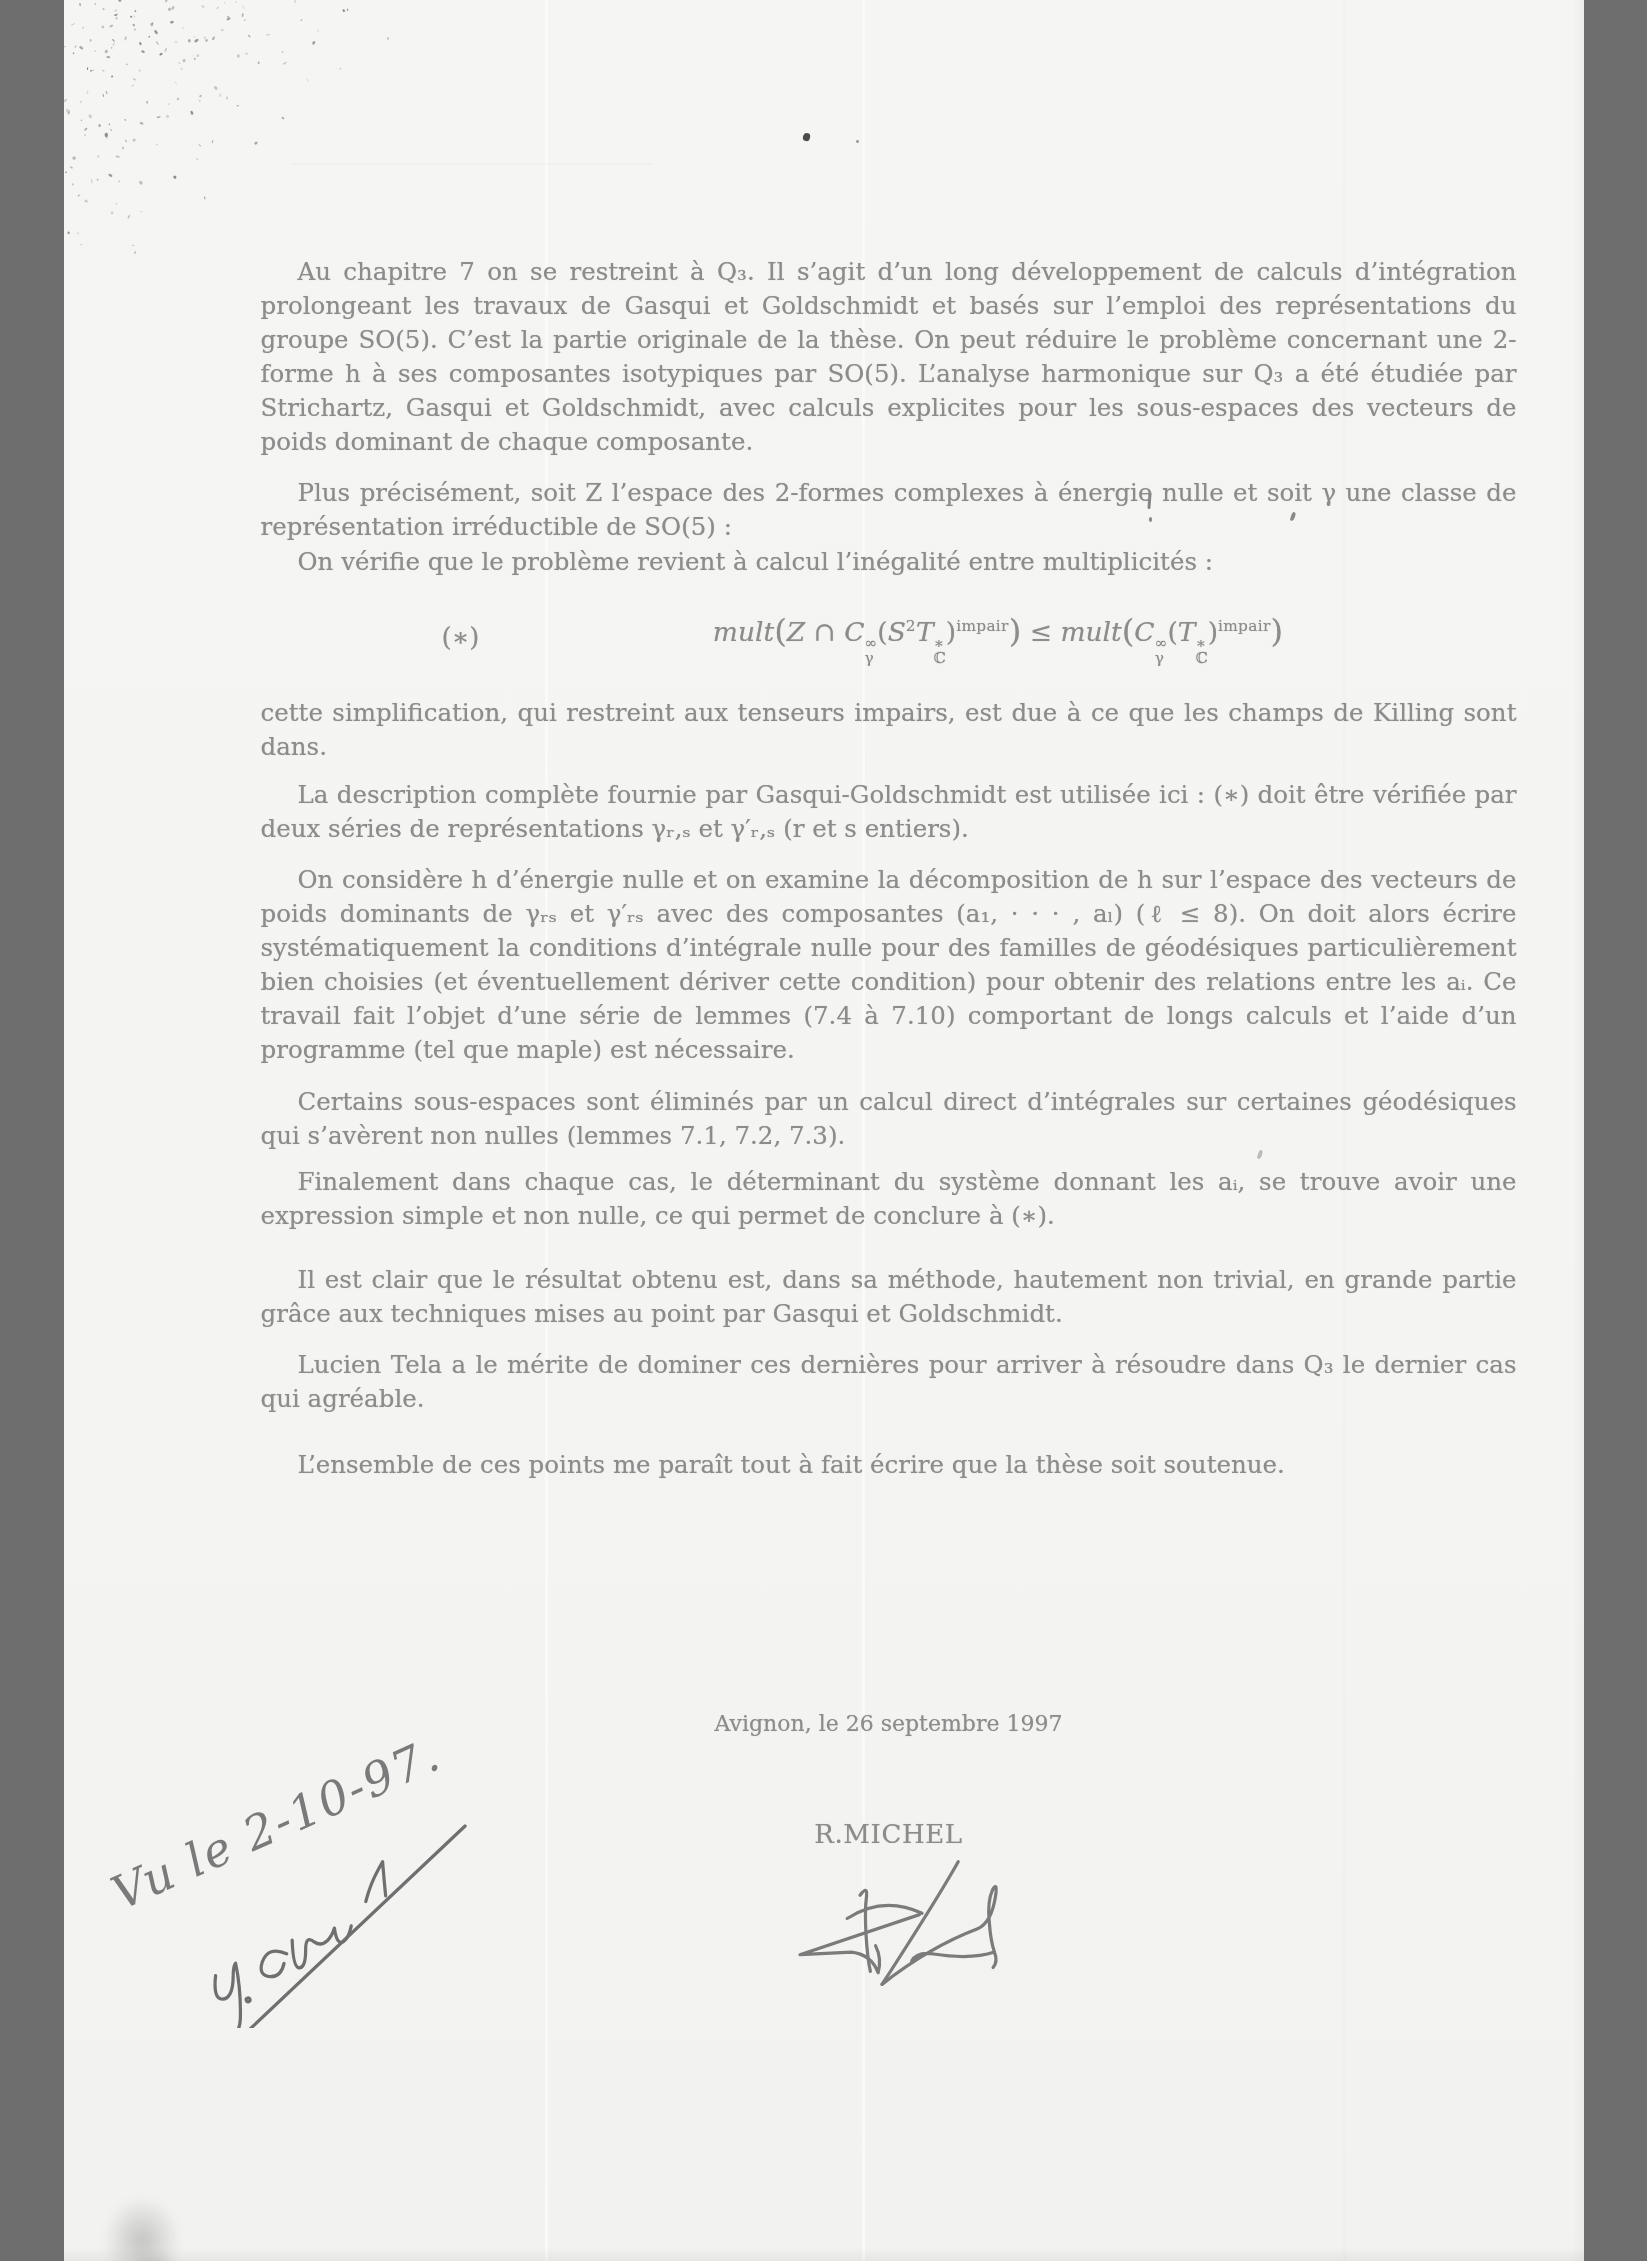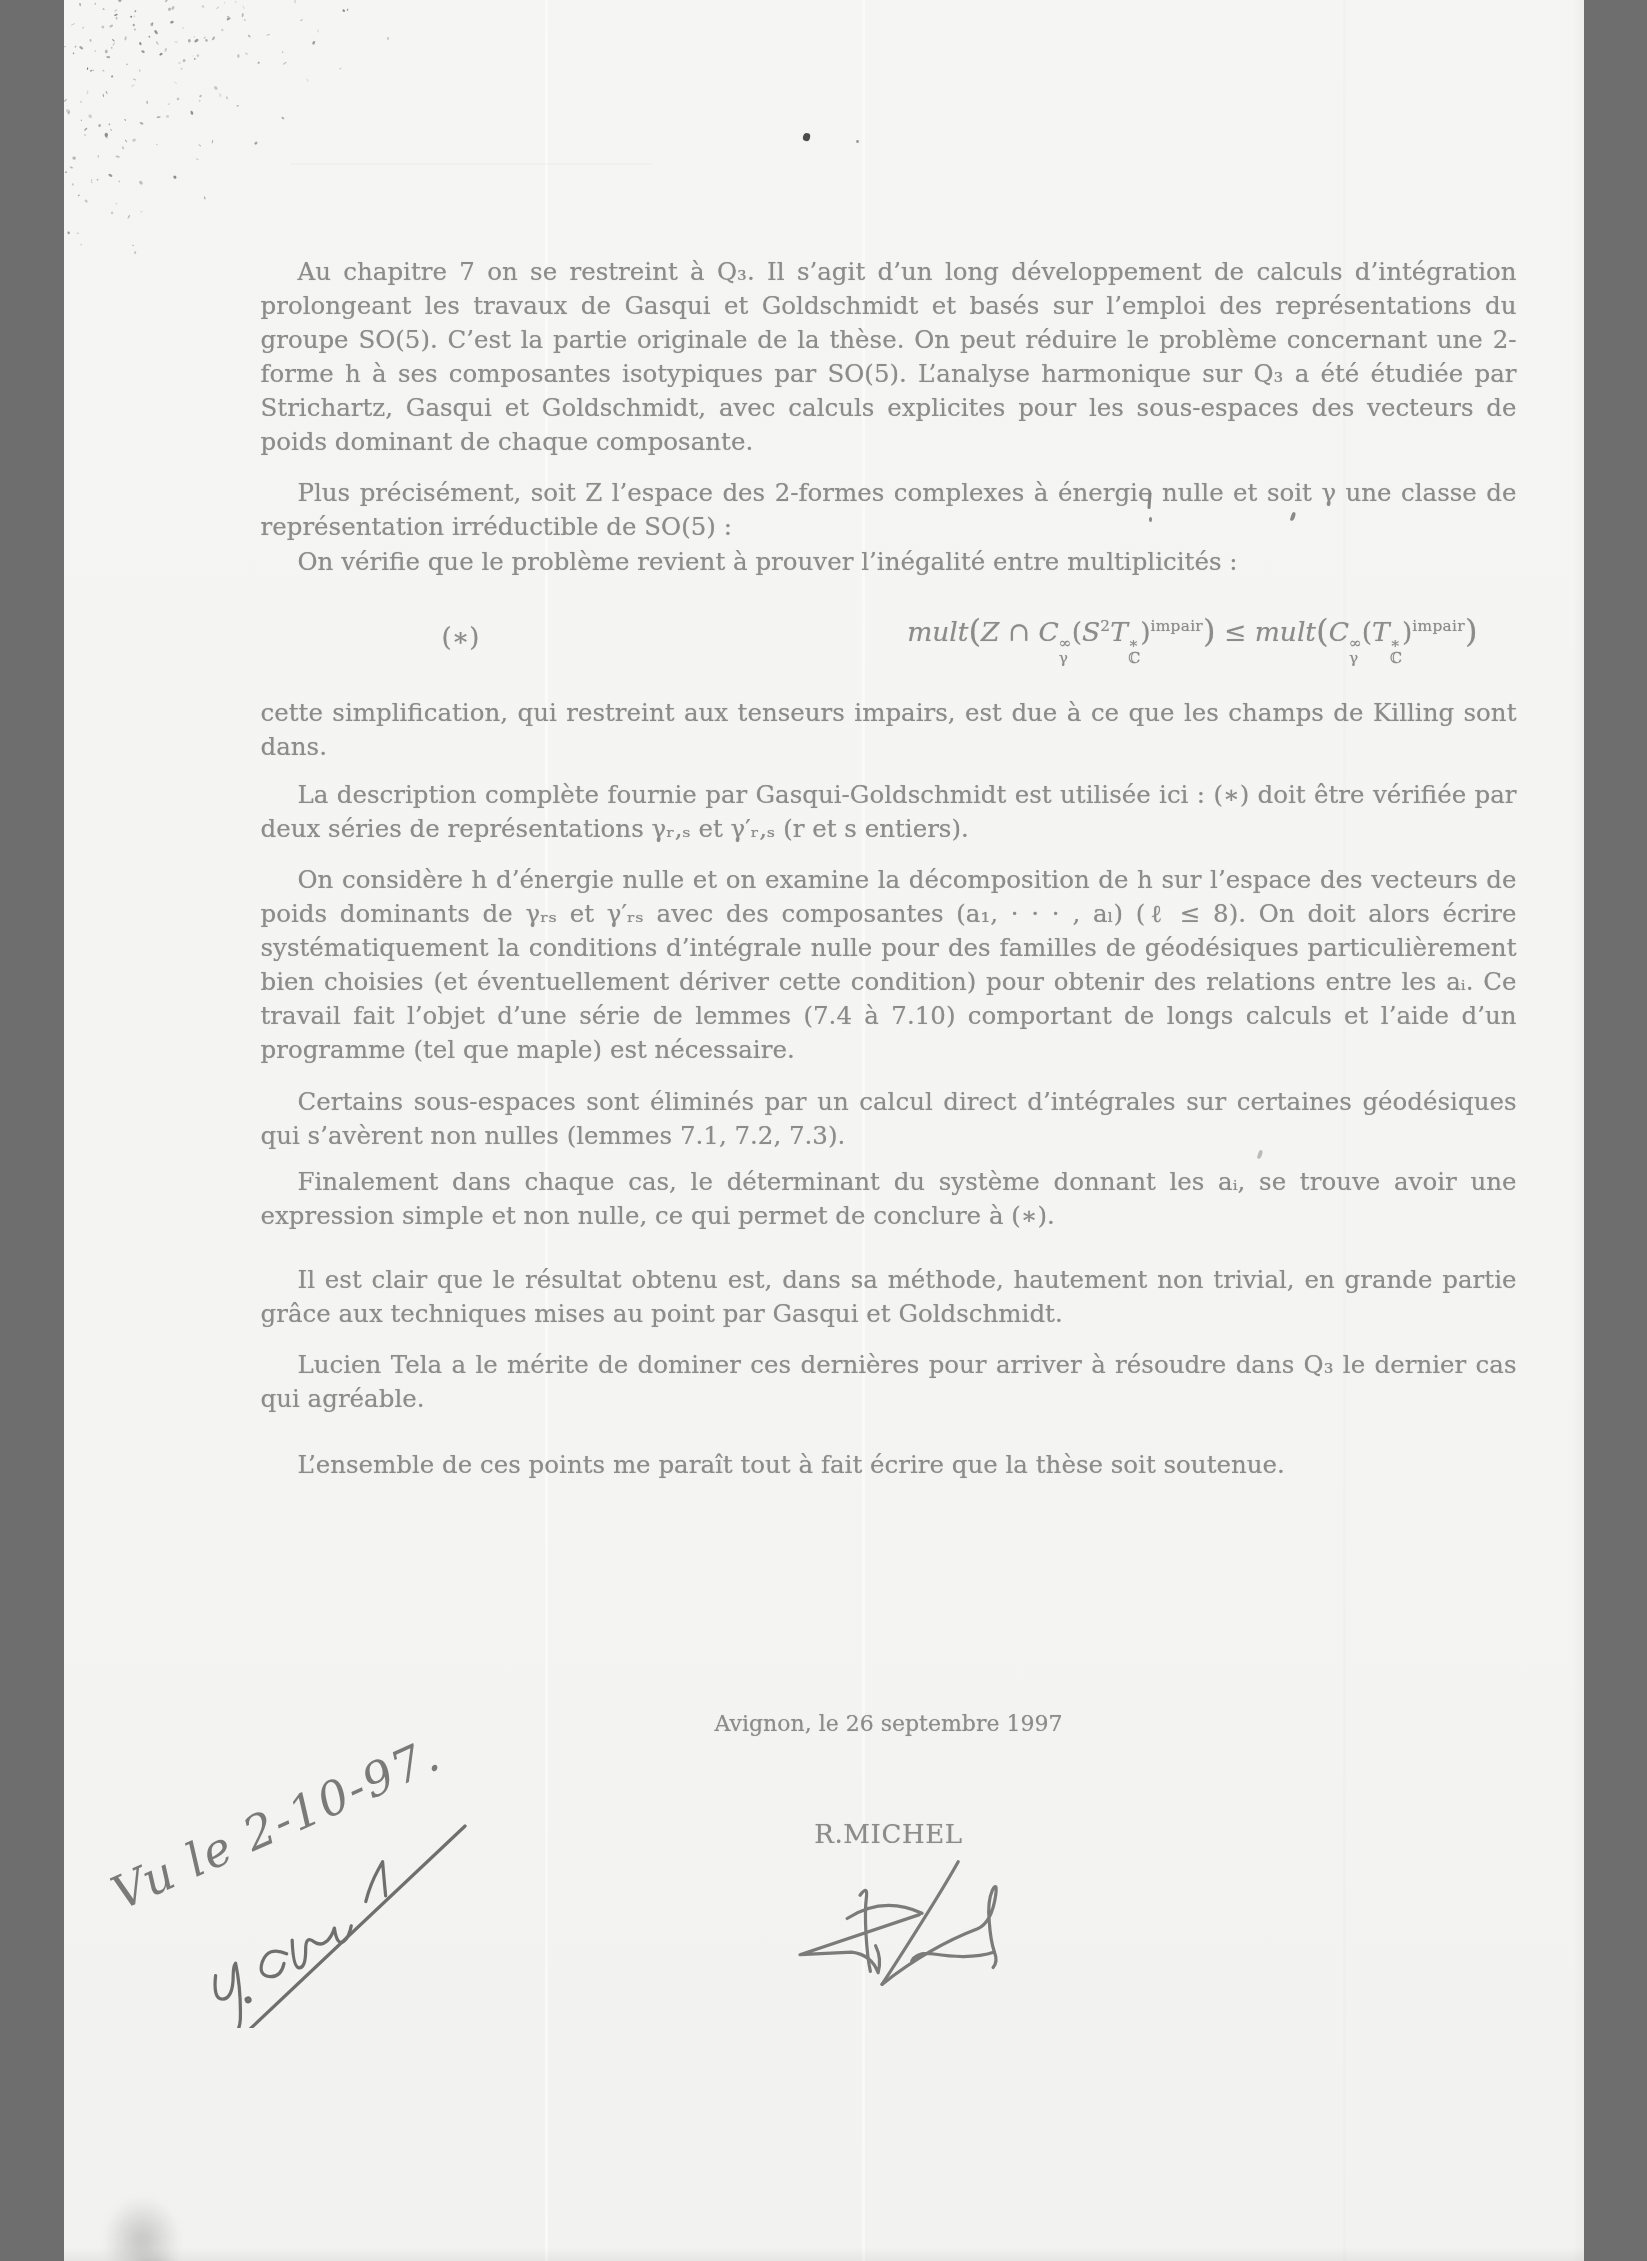--- a/index.html
+++ b/index.html
@@ -34,21 +34,21 @@
   .mb2{margin-bottom:1.3px !important;}
   .mb18{margin-bottom:11.6px !important;}
   .mb22{margin-bottom:14px !important;}
   .mb28{margin-bottom:18px !important;}
   .mb46{margin-bottom:30px !important;}
   .mb50{margin-bottom:32px !important;}
 
   
   .formula-row{display:flex;align-items:center;margin:30px 0 32px 0;text-align:left;}
   .formula-label{width:258px;padding-left:181px;box-sizing:border-box;font-size:26px;}
-  .formula-expr{flex:1;text-align:right;font-size:26.5px;padding-right:39px;white-space:nowrap;}
+  .formula-expr{flex:1;text-align:center;font-size:26.5px;padding-right:39px;white-space:nowrap;}
   .tk-it{font-style:italic;}
   .tk-rm{font-style:normal;}
   .tk-big{font-size:1.22em;vertical-align:-0.06em;}
   .tk-sup{font-size:.58em;vertical-align:.62em;font-style:normal;letter-spacing:0.3px;}
   .ss{display:inline-flex;flex-direction:column;align-items:flex-start;
       vertical-align:-0.42em;line-height:.9;font-size:.58em;font-style:normal;}
   .ss .ssup{transform:translateY(.06em);}
   .ss .ssub{transform:translateY(.1em);}
 
   .dateline{margin-top:225px !important;text-align:center;text-indent:0;font-size:22px;}
@@ -245,21 +245,21 @@
   <div class="mark stray-dash" style="left:1084px;top:492px;"></div>
   <div class="mark stray-dot" style="left:1085px;top:517px;"></div>
   <div class="mark stray-comma" style="left:1227px;top:512px;"></div>
   <div class="mark stray-comma" style="left:1194px;top:1150px;opacity:.55;"></div>
   <div class="mark smudge" style="left:39px;top:2196px;width:78px;height:90px;"></div>
   <div class="mark smudge" style="left:61px;top:2254px;width:58px;height:39px;"></div>
 
   <div class="letter">
     <p class="ind">Au chapitre 7 on se restreint à Q₃. Il s’agit d’un long développement de calculs d’intégration prolongeant les travaux de Gasqui et Goldschmidt et basés sur l’emploi des représentations du groupe SO(5). C’est la partie originale de la thèse. On peut réduire le problème concernant une 2-forme h à ses composantes isotypiques par SO(5). L’analyse harmonique sur Q₃ a été étudiée par Strichartz, Gasqui et Goldschmidt, avec calculs explicites pour les sous-espaces des vecteurs de poids dominant de chaque composante.</p>
     <p class="ind mb2">Plus précisément, soit Z l’espace des 2-formes complexes à énergie nulle et soit γ une classe de représentation irréductible de SO(5) :</p>
-    <p class="ind mb2">On vérifie que le problème revient à prouver l’inégalité entre multiplicités :</p>
+    <p class="ind mb2">On vérifie que le problème revient à calcul l’inégalité entre multiplicités :</p>
 
     <div class="formula-row">
       <div class="formula-label">(∗)</div>
       <div class="formula-expr"><span class="tk-it">mult</span><span class="tk-big">(</span><span class="tk-it">Z</span><span class="tk-rm"> ∩ </span><span class="tk-it">C</span><span class="ss">
             <span class="ssup">∞</span>
             <span class="ssub">γ</span>
           </span><span class="tk-rm">(</span><span class="tk-it">S</span><span class="tk-sup">2</span><span class="tk-it">T</span><span class="ss">
             <span class="ssup">∗</span>
             <span class="ssub">ℂ</span>
           </span><span class="tk-rm">)</span><span class="tk-sup">impair</span><span class="tk-big">)</span><span class="tk-rm"> ≤ </span><span class="tk-it">mult</span><span class="tk-big">(</span><span class="tk-it">C</span><span class="ss">

